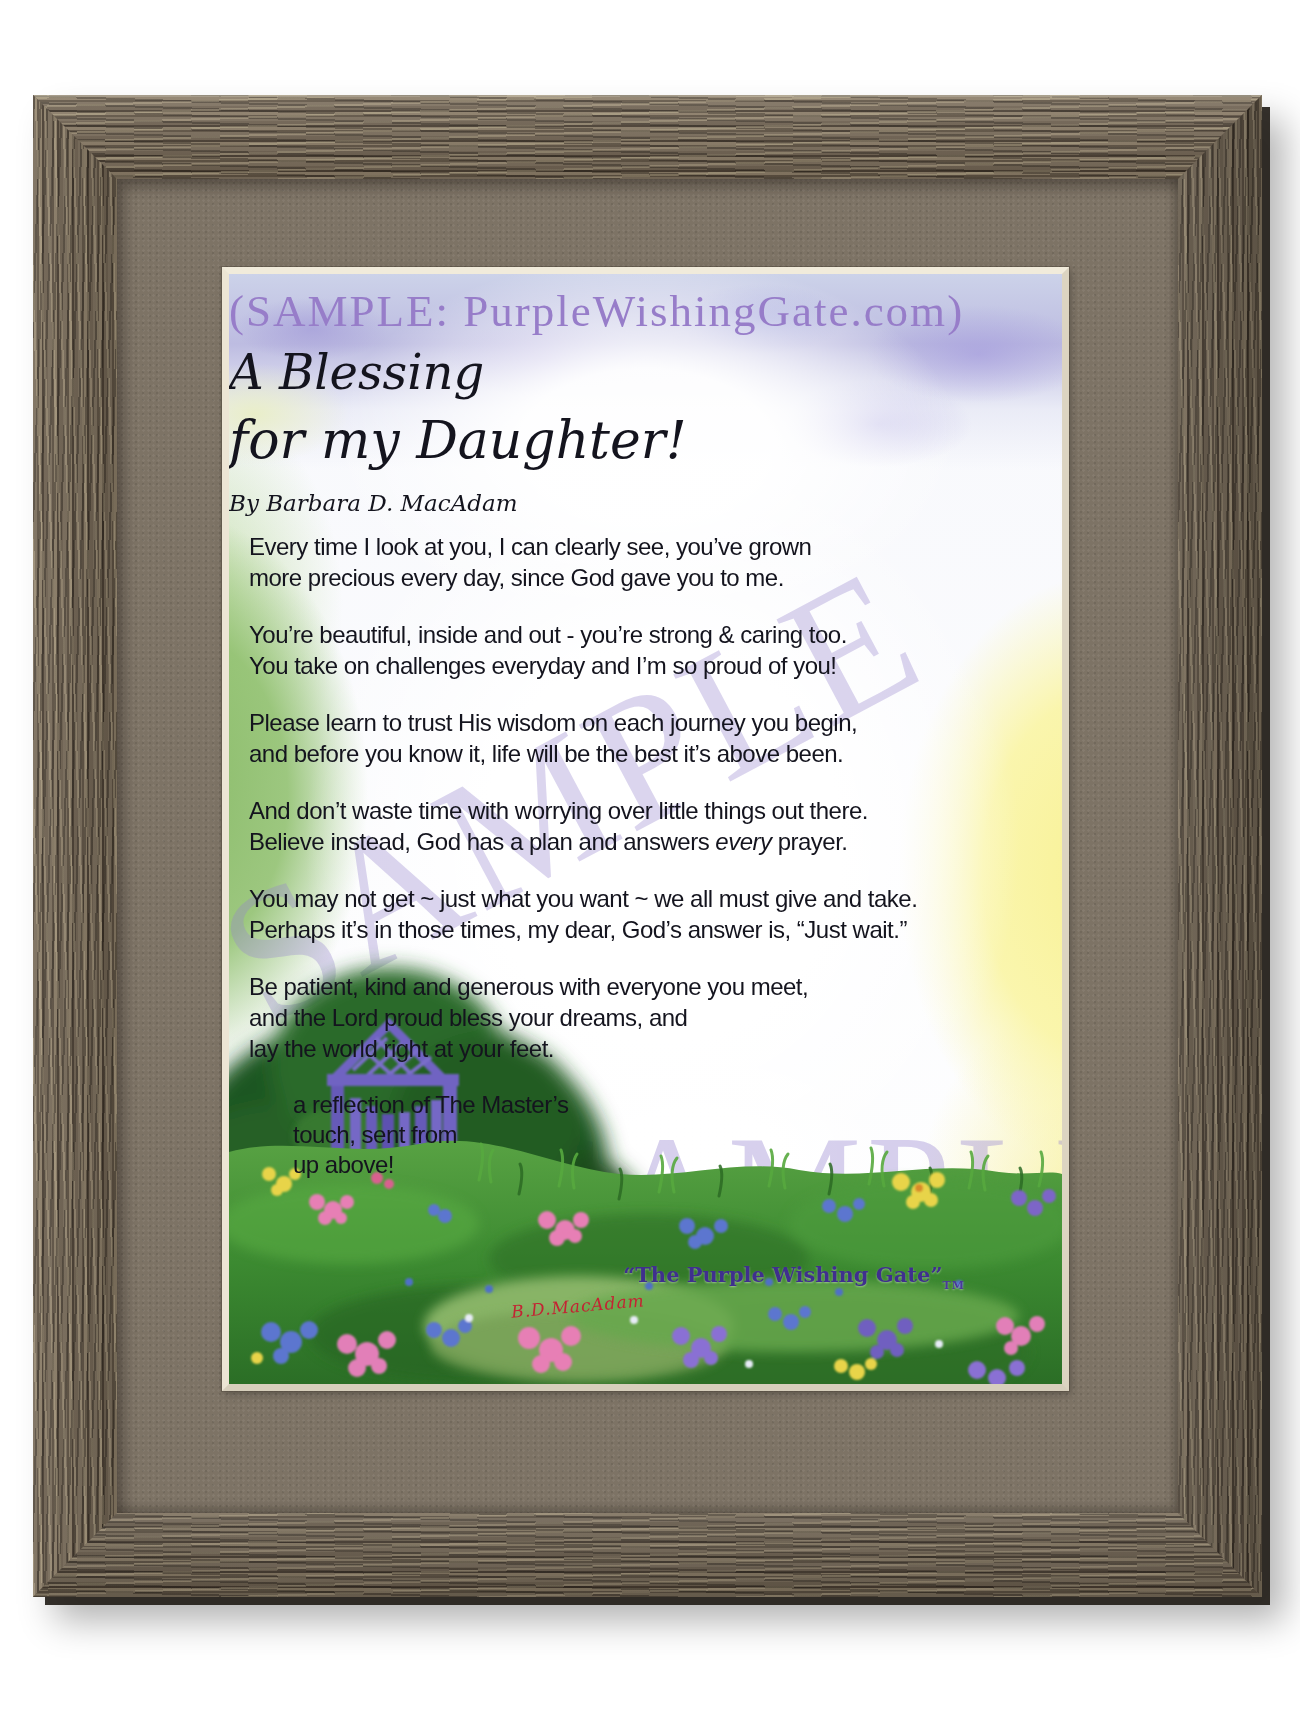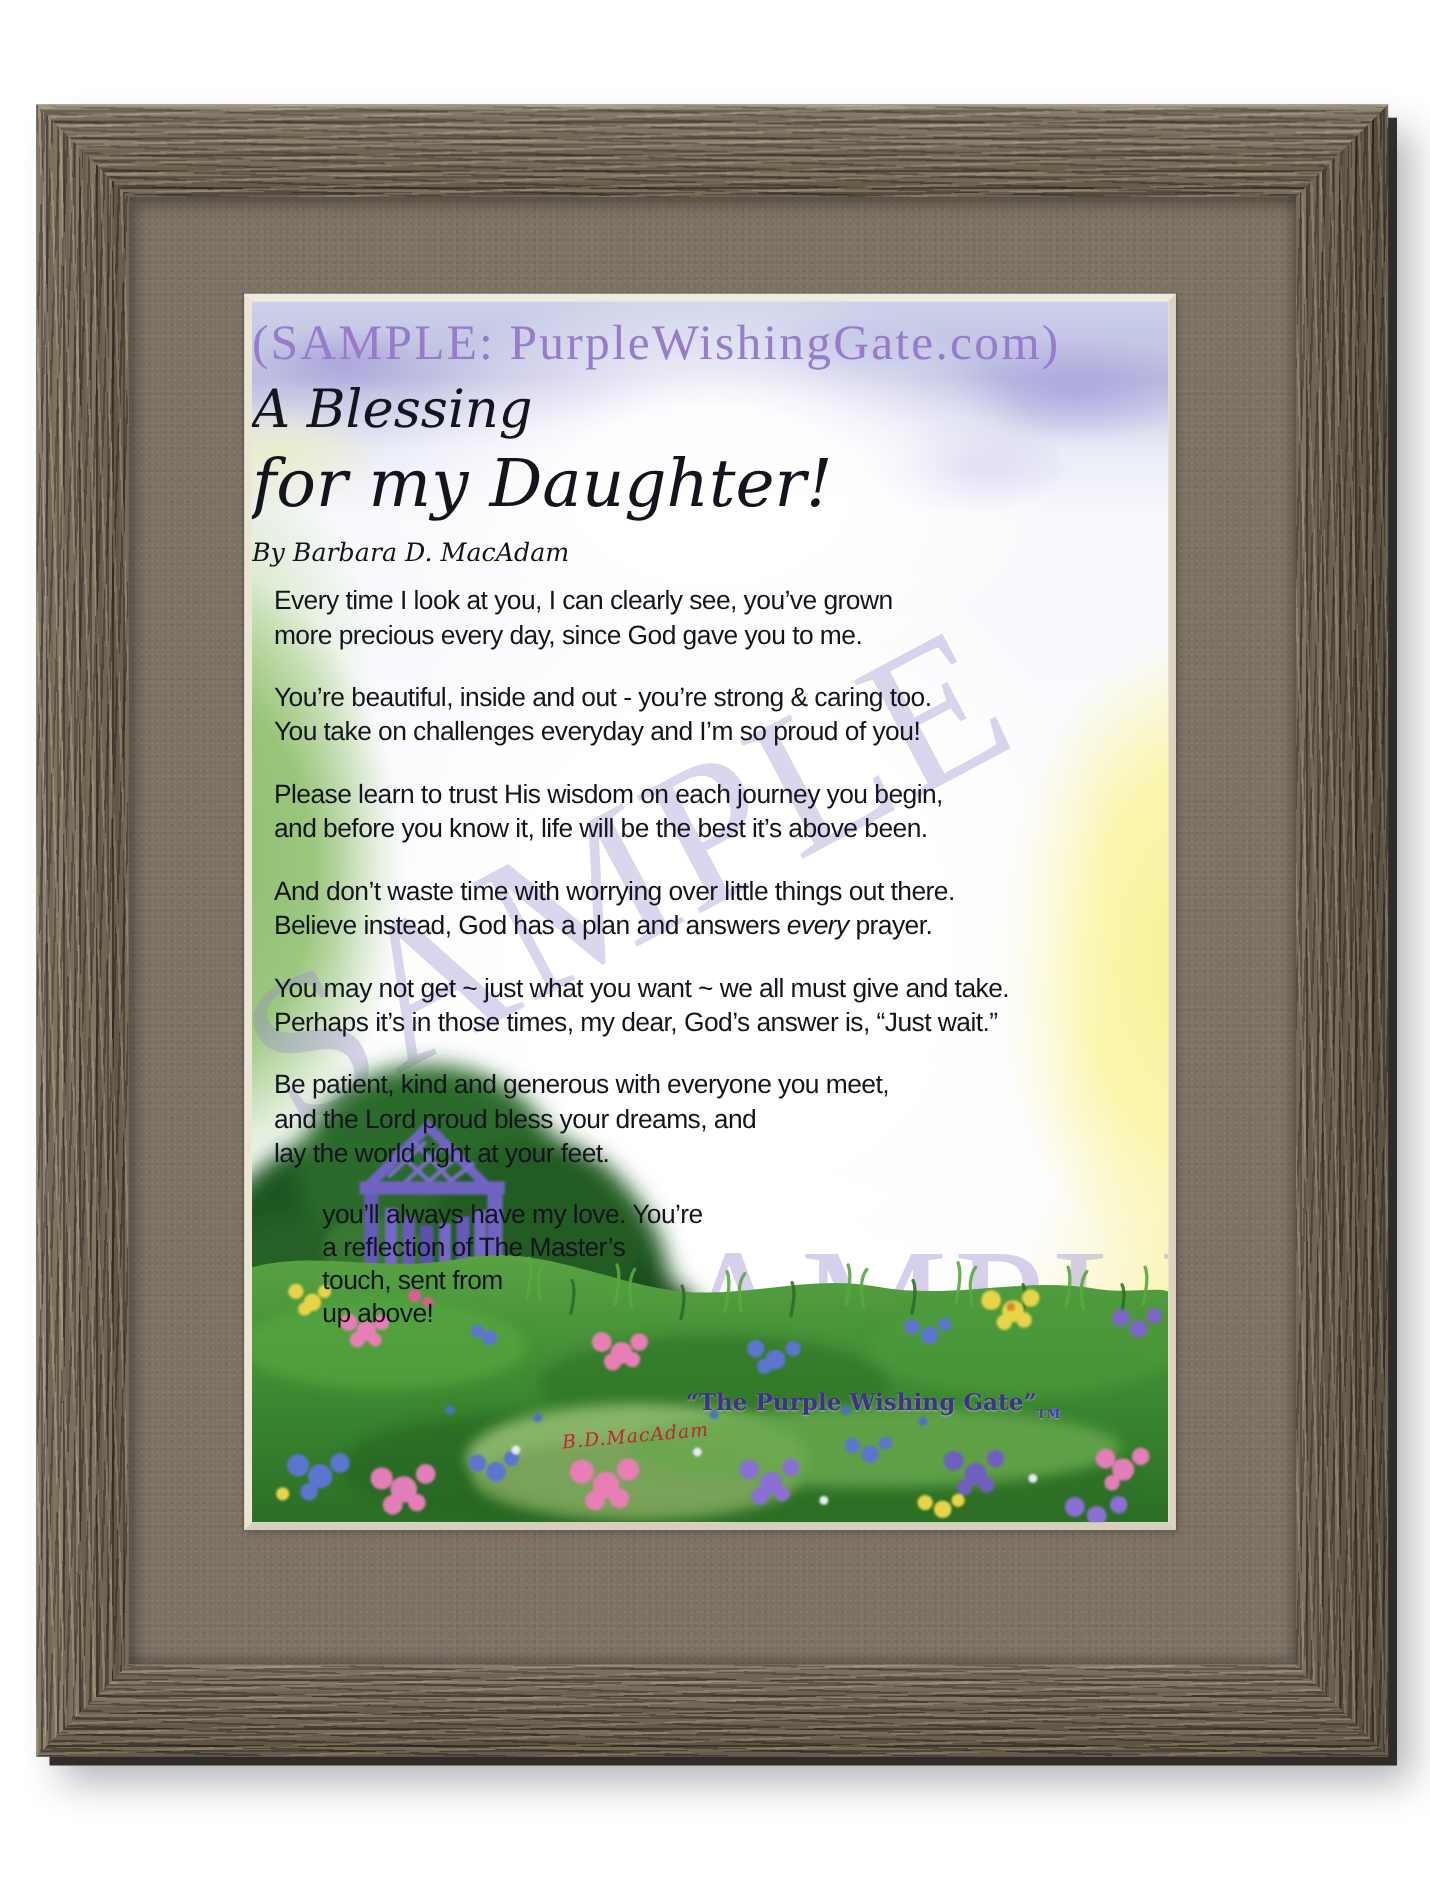--- a/index.html
+++ b/index.html
@@ -80,21 +80,21 @@
     font-family:"Liberation Serif",serif;font-size:150px;letter-spacing:6px;
     color:rgba(155,138,210,0.40);
   }
   
   .content{position:absolute;inset:0;z-index:4;text-align:left;color:#14141e;}
   .wm-header{
     margin-top:10px;font-family:"Liberation Serif",serif;font-size:45px;letter-spacing:2px;
     color:#977dc9;line-height:55px;
   }
   .title1{margin-top:4px;font-family:"DejaVu Serif",serif;font-style:italic;font-size:48px;line-height:58px;}
-  .title2{font-family:"DejaVu Serif",serif;font-style:italic;font-size:60px;line-height:74px;margin-top:2px;}
+  .title2{font-family:"DejaVu Serif",serif;font-style:italic;font-size:52px;line-height:74px;margin-top:2px;}
   .byline{margin-top:8px;font-family:"DejaVu Serif",serif;font-style:italic;font-size:23px;line-height:36px;}
   .poem{margin-top:10px;font-size:24px;letter-spacing:-0.5px;line-height:31px;padding-left:20px;}
   .stanza{margin-bottom:26px;}
   .stanza div{white-space:nowrap;}
   .stanza .em{font-style:italic;}
   .stanza.last{line-height:30px;padding-left:44px;}
   
   .sig{
     position:absolute;z-index:3;left:282px;top:1022px;
     font-family:"DejaVu Serif",serif;font-style:italic;font-size:17px;color:#c42333;
@@ -373,21 +373,20 @@
             <div class="stanza">
               <div>You may not get ~ just what you want ~ we all must give and take.</div>
               <div>Perhaps it’s in those times, my dear, God’s answer is, “Just wait.”</div>
             </div>
             <div class="stanza">
               <div>Be patient, kind and generous with everyone you meet,</div>
               <div>and the Lord proud bless your dreams, and</div>
               <div>lay the world right at your feet.</div>
             </div>
             <div class="stanza last">
-              <div>you’ll always have my love. You’re</div>
               <div>a reflection of The Master’s</div>
               <div>touch, sent from</div>
               <div>up above!</div>
             </div>
           </div>
         </div>
 
       </div>
     </div>
   </div>

